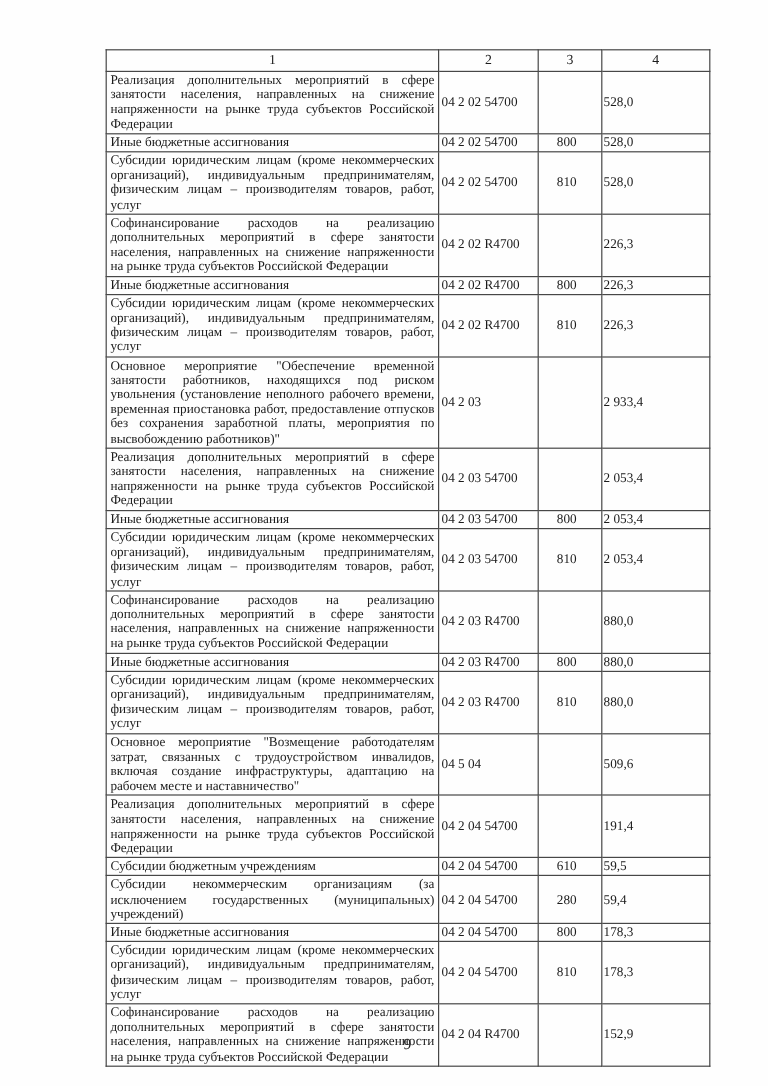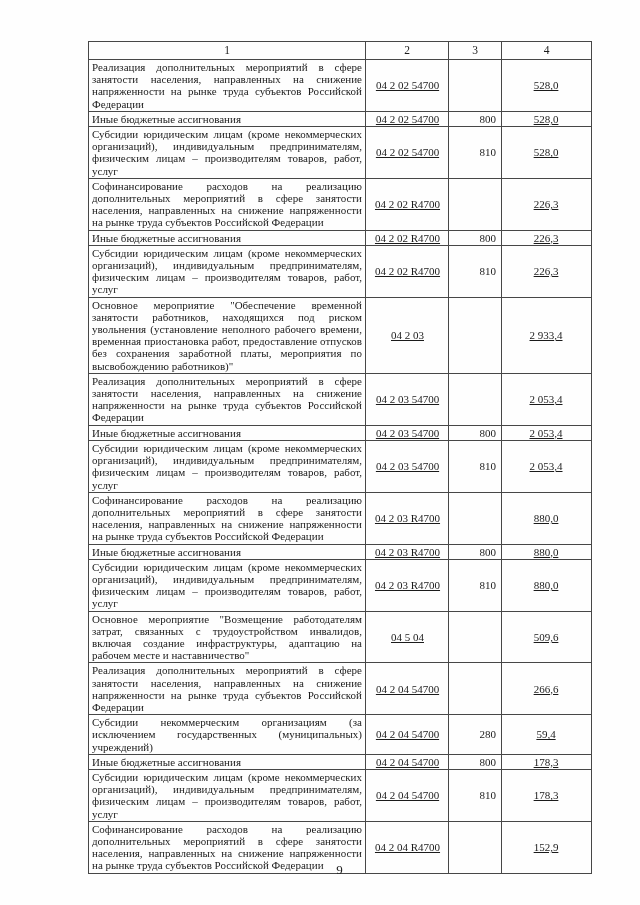--- a/index.html
+++ b/index.html
@@ -38,36 +38,34 @@
     padding: 2px 2px;
     height: 13px;
   }
   td.cell-name {
     text-align: justify;
     vertical-align: top;
     padding: 1px 3px 1px 3px;
     hyphens: auto;
   }
   td.cell-code {
-    text-align: center;
+    text-align: left;
     vertical-align: middle;
     padding: 1px 1px 1px 2px;
     white-space: nowrap;
-    text-decoration: underline;
   }
   td.cell-group {
-    text-align: right;
+    text-align: left;
     vertical-align: middle;
-    padding: 1px 5px;
+    padding: 1px 15px;
   }
   td.cell-amount {
-    text-align: center;
+    text-align: left;
     vertical-align: middle;
     padding: 1px 2px 1px 1px;
-    text-decoration: underline;
   }
   .page-number {
     position: absolute;
     left: 88px;
     width: 503px;
     top: 862px;
     text-align: center;
     font-size: 13px;
     color: #222222;
   }
@@ -173,21 +171,27 @@
         <tr>
           <td class="cell-name">Основное мероприятие "Возмещение работодателям затрат, связанных с трудоустройством инвалидов, включая создание инфраструктуры, адаптацию на рабочем месте и наставничество"</td>
           <td class="cell-code">04 5 04</td>
           <td class="cell-group"></td>
           <td class="cell-amount">509,6</td>
         </tr>
         <tr>
           <td class="cell-name">Реализация дополнительных мероприятий в сфере занятости населения, направленных на снижение напряженности на рынке труда субъектов Российской Федерации</td>
           <td class="cell-code">04 2 04 54700</td>
           <td class="cell-group"></td>
-          <td class="cell-amount">266,6</td>
+          <td class="cell-amount">191,4</td>
+        </tr>
+        <tr>
+          <td class="cell-name">Субсидии бюджетным учреждениям</td>
+          <td class="cell-code">04 2 04 54700</td>
+          <td class="cell-group">610</td>
+          <td class="cell-amount">59,5</td>
         </tr>
         <tr>
           <td class="cell-name">Субсидии некоммерческим организациям (за исключением государственных (муниципальных) учреждений)</td>
           <td class="cell-code">04 2 04 54700</td>
           <td class="cell-group">280</td>
           <td class="cell-amount">59,4</td>
         </tr>
         <tr>
           <td class="cell-name">Иные бюджетные ассигнования</td>
           <td class="cell-code">04 2 04 54700</td>

